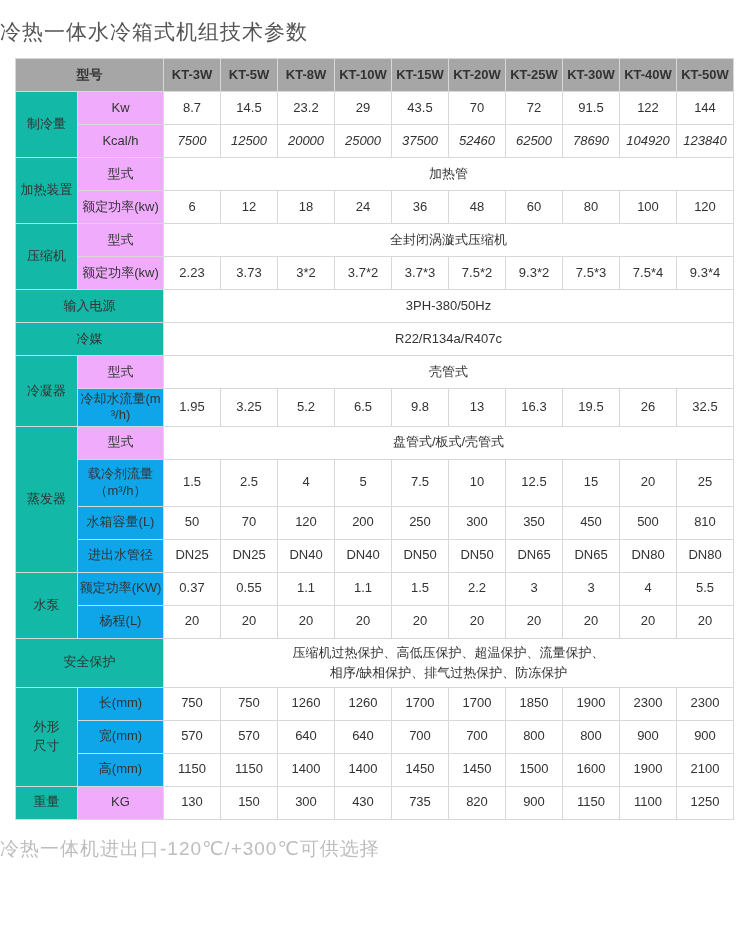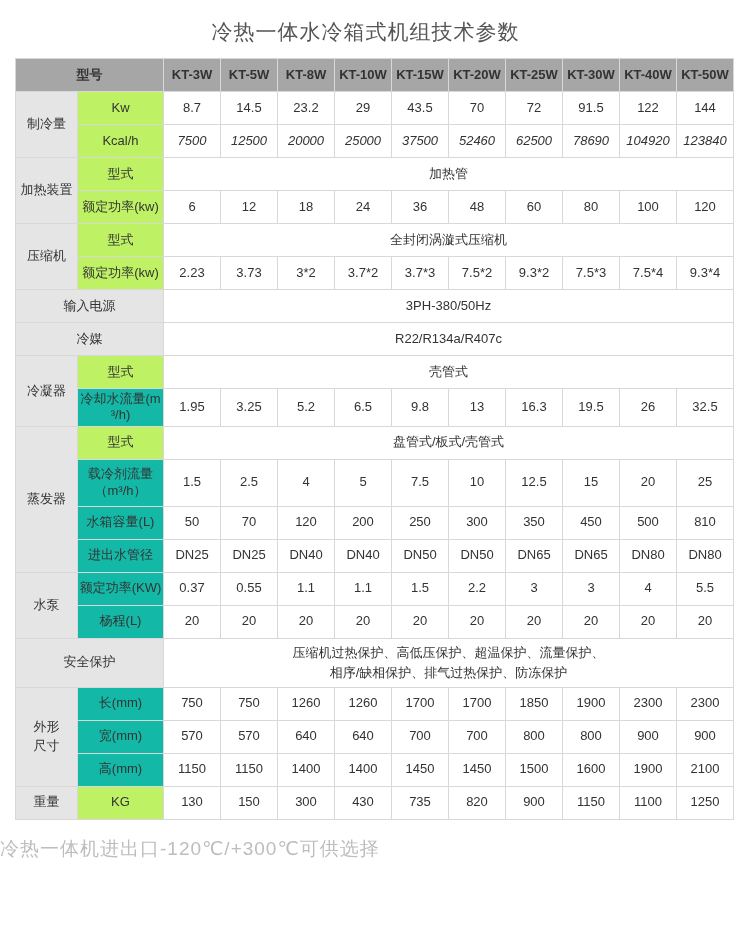--- a/index.html
+++ b/index.html
@@ -5,21 +5,21 @@
   html,body{margin:0;padding:0;}
   body{
     width:751px;height:927px;
     background:#ffffff;
     font-family:"Liberation Sans","DejaVu Sans",sans-serif;
     color:#333333;
     -webkit-font-smoothing:antialiased;
   }
   .page{position:relative;width:751px;height:927px;box-sizing:border-box;}
   .title{
-    text-align:center;
+    text-align:left;
     font-size:21px;
     color:#555555;
     padding:18px 20px 12px 0;
     letter-spacing:1px;
     font-weight:normal;
   }
   table.spec{
     border-collapse:collapse;
     width:692px;
     margin:0 15px;
@@ -37,30 +37,30 @@
     line-height:1.25;
   }
   .hdr td{
     background:#a6a6a6;
     color:#ffffff;
     font-size:14px;
     font-weight:bold;
     height:30px;
   }
   .grp{
-    background:#e5e5e5;
+    background:#14b8a6;
     font-size:13px;
     color:#333333;
   }
   .lbl{
-    background:#bef264;
+    background:#f0abfc;
     font-size:12.5px;
   }
   .sub{
-    background:#14b8a6;
+    background:#0ea5e9;
     font-size:12px;
   }
   .wide{
     font-size:13px;
   }
   .small{font-size:11px;font-style:italic;}
   .footer{
     text-align:left;
     color:#bdbdbd;
     font-size:19px;

